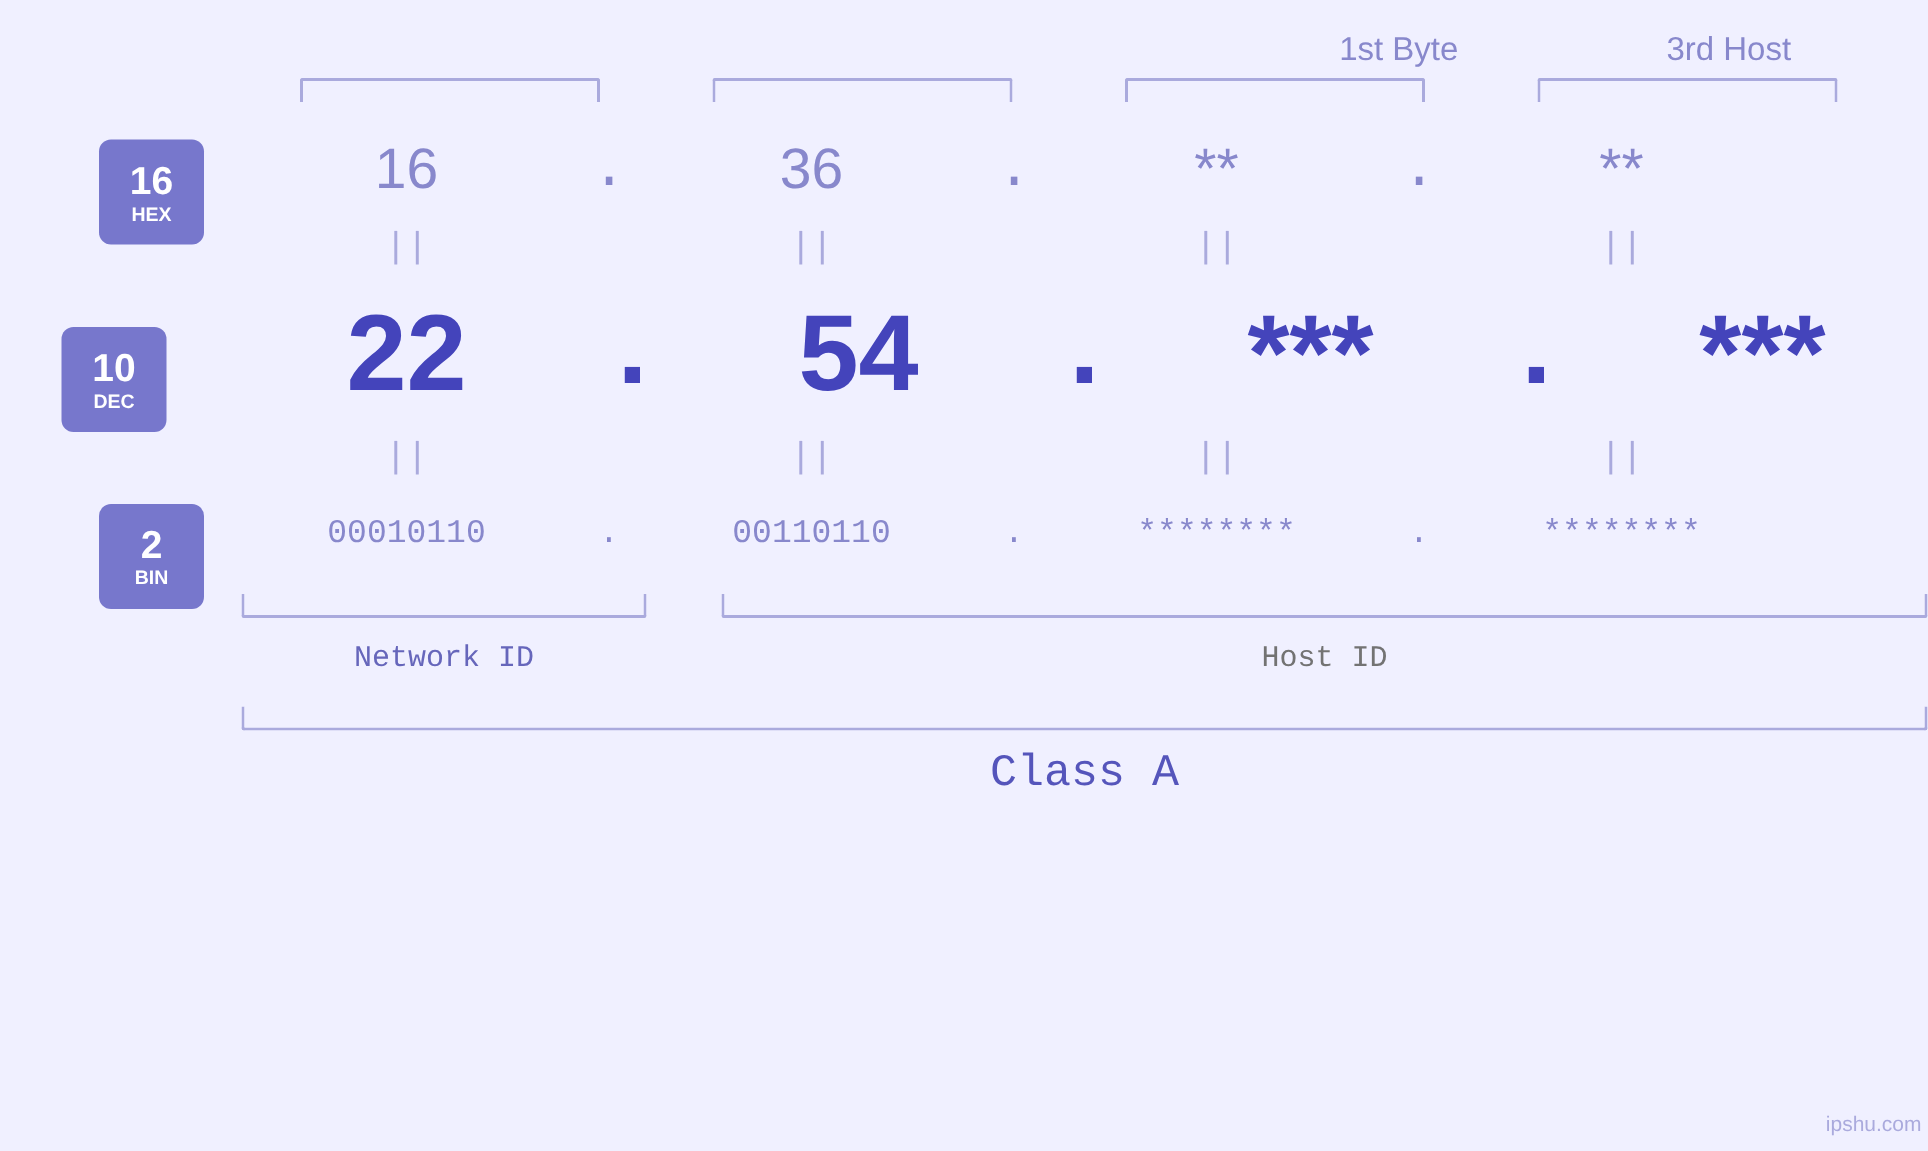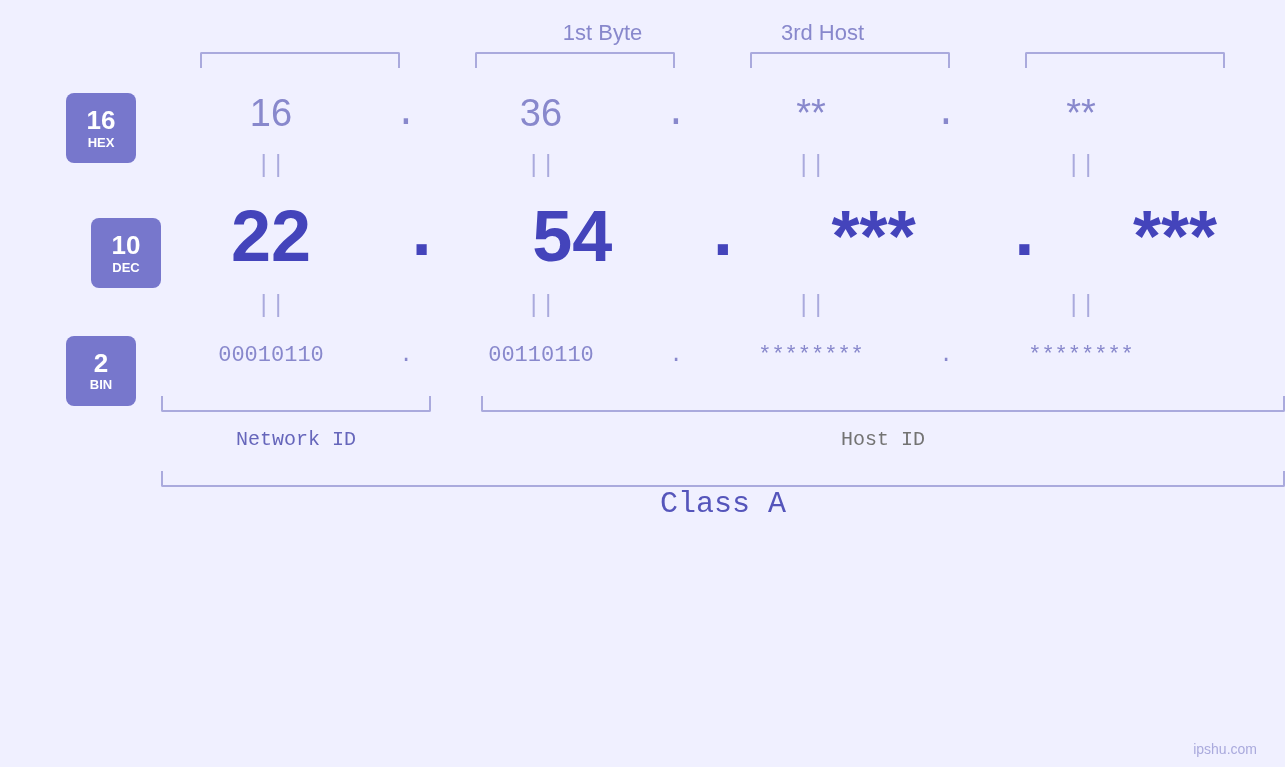--- a/index.html
+++ b/index.html
@@ -21,21 +21,21 @@
       flex-direction: column;
       align-items: center;
     }
 
     
     .byte-headers {
       display: flex;
       width: 1100px;
       margin-left: 140px;
       margin-top: 20px;
-      justify-content: center;
+      justify-content: flex-end;
     }
 
     .byte-label {
       color: #8888cc;
       font-size: 22px;
       font-family: Arial, sans-serif;
       width: 220px;
       text-align: center;
     }
 
@@ -152,38 +152,38 @@
 
     .bin-dot {
       color: #8888cc;
       font-size: 22px;
     }
 
     
     .watermark {
       position: absolute;
       bottom: 10px;
-      right: 28px;
+      right: 4px;
       color: #aaaadd;
       font-size: 14px;
       font-family: Arial, sans-serif;
     }
 
     .badge-row {
       display: flex;
       align-items: center;
       justify-content: center;
       height: 80px;
     }
 
     .badge-dec-row {
       height: 100px;
       display: flex;
       align-items: center;
-      justify-content: flex-end;
+      justify-content: flex-start;
     }
 
     .badge-bin-row {
       height: 65px;
       display: flex;
       align-items: center;
       justify-content: center;
     }
 
     
@@ -386,20 +386,20 @@
       </div>
 
       <div style="display:flex; width:100%; margin-top:16px;">
         <div style="width:270px; text-align:center; color:#6666bb; font-size:20px; font-family:'Courier New',monospace;">Network ID</div>
         <div style="width:50px;"></div>
         <div style="flex:1; text-align:center; color:#737373; font-size:20px; font-family:'Courier New',monospace;">Host ID</div>
       </div>
 
       <div style="width:100%; height:16px; border:2px solid #aaaadd; border-top:none; border-radius:0 0 2px 2px; margin-top:20px;"></div>
 
-      <div style="width:100%; text-align:center; color:#5555bb; font-size:30px; font-family:'Courier New',monospace; ">Class A</div>
+      <div style="width:100%; text-align:center; color:#5555bb; font-size:30px; font-family:'Courier New',monospace; margin-top:12px;">Class A</div>
 
     </div>
   </div>
 
   <div class="watermark">ipshu.com</div>
 
 </div>
 
 </body></html>

